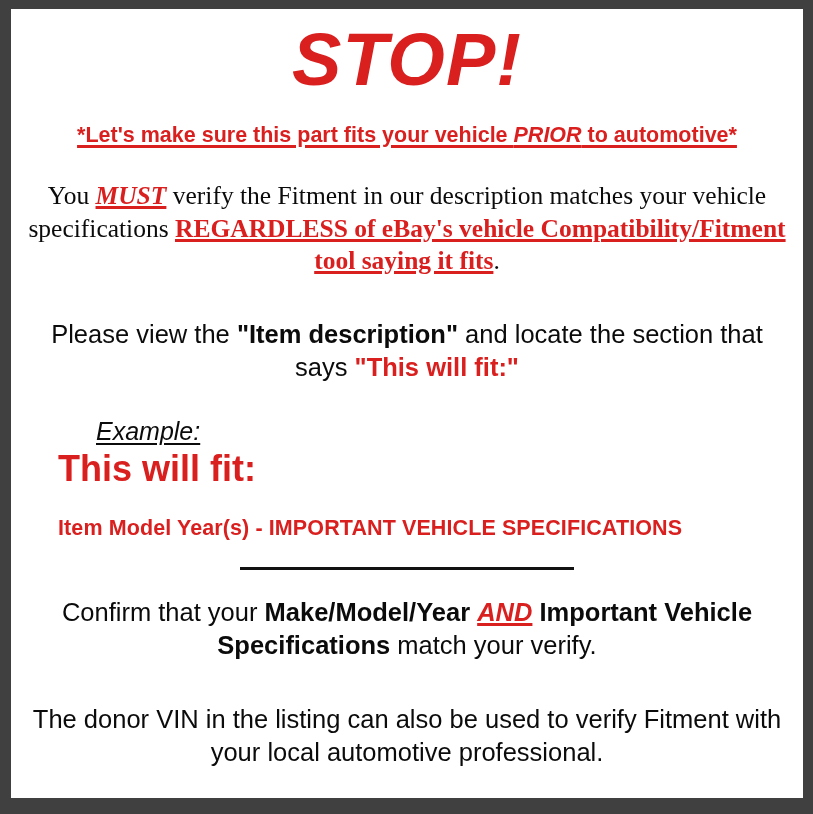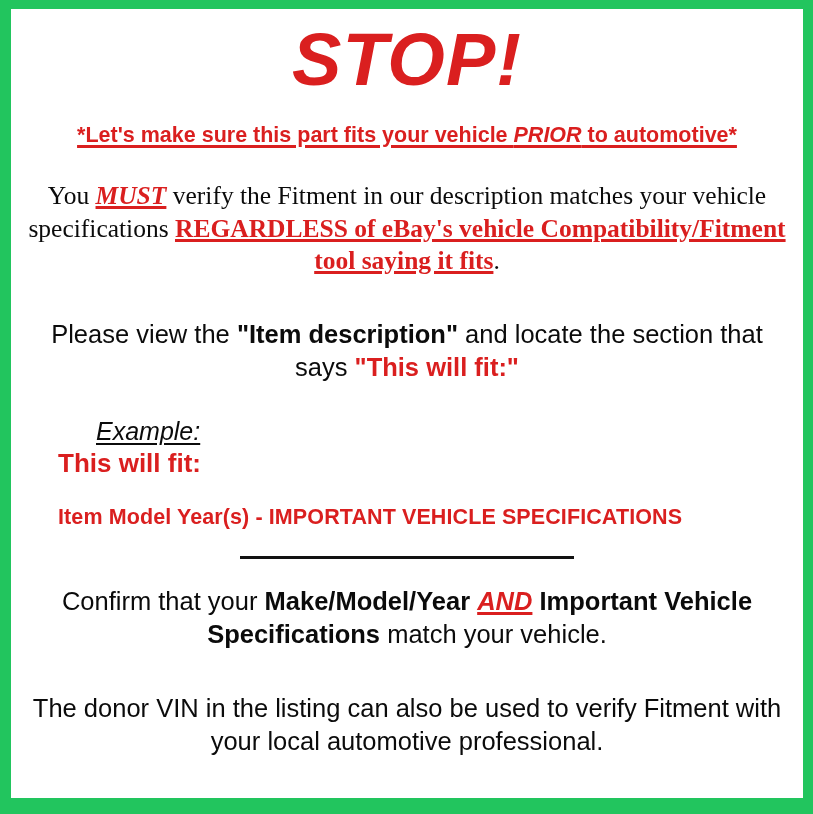--- a/index.html
+++ b/index.html
@@ -4,21 +4,21 @@
 <style>
   html, body {
     margin: 0;
     padding: 0;
     background: #ffffff;
   }
   #root {
     width: 813px;
     height: 814px;
     box-sizing: border-box;
-    background: #22c55e;
+    background: #404040;
     padding: 9px 10px 16px 11px;
     font-family: "Liberation Sans", sans-serif;
     overflow: hidden;
   }
   #card {
     width: 100%;
     height: 100%;
     box-sizing: border-box;
     background: #ffffff;
     position: relative;
@@ -96,21 +96,21 @@
     font-size: 25px;
     font-style: italic;
     color: #0b0b0b;
     text-decoration: underline;
     text-underline-offset: 3px;
     text-decoration-thickness: 2px;
     display: inline-block;
     margin-left: 38px;
   }
   .example-fit {
-    font-size: 26px;
+    font-size: 36px;
     font-weight: bold;
     color: #da1f1f;
     margin-top: 2px;
   }
   .example-spec {
     font-size: 21.5px;
     font-weight: bold;
     color: #da1f1f;
     margin-top: 26px;
     letter-spacing: 0.1px;
@@ -153,20 +153,20 @@
     <div class="example-block">
       <div><span class="example-label">Example:</span></div>
       <div class="example-fit">This will fit:</div>
       <div class="example-spec">Item Model Year(s) - IMPORTANT VEHICLE SPECIFICATIONS</div>
     </div>
 
     <div class="divider-wrap">
       <div class="divider"></div>
     </div>
 
-    <p class="para p-confirm"><span>Confirm that your </span><span class="em-bold">Make/Model/Year</span><span> </span><span class="em-red-ul">AND</span><span> </span><span class="em-bold">Important Vehicle Specifications</span><span> match your vehicle.</span></p>
+    <p class="para p-confirm"><span>Confirm that your </span><span class="em-bold">Make/Model/Year</span><span> </span><span class="em-red-ul">AND</span><span> </span><span class="em-bold">Important Vehicle Specifications</span><span> match your verify.</span></p>
 
     <p class="para p-vin">The donor VIN in the listing can also be used to verify Fitment with your local automotive professional.</p>
 
     <p class="thanks">Thank you for confirming Fitment!</p>
 
   </div>
 </div>
 
 </body></html>

